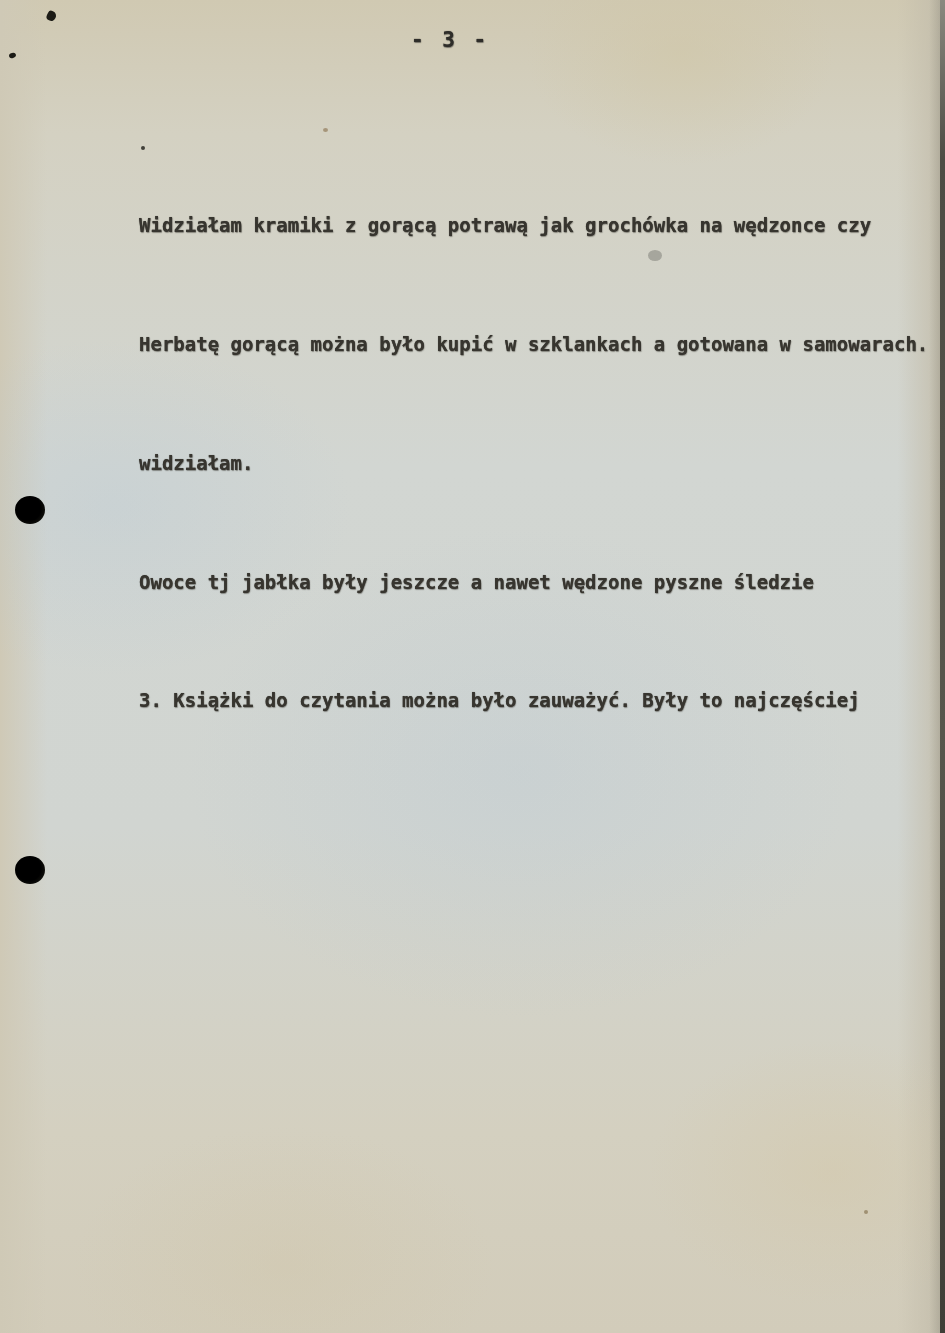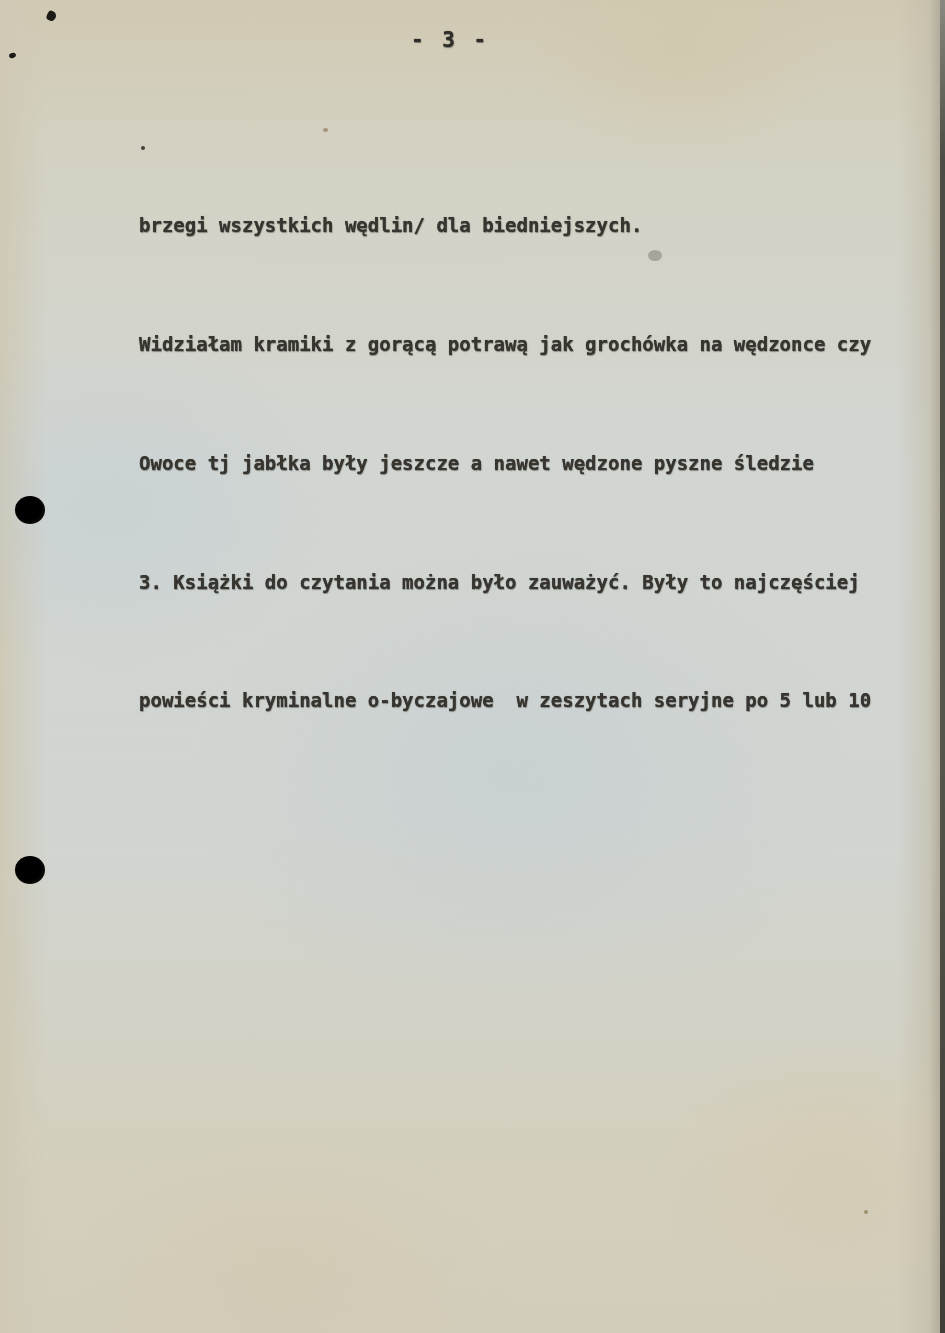--- a/index.html
+++ b/index.html
@@ -68,25 +68,25 @@
   <div class="speck speck-a"></div>
   <div class="speck speck-b"></div>
   <div class="speck speck-c"></div>
   <div class="speck speck-d"></div>
   <div class="speck speck-e"></div>
   <div class="speck speck-f"></div>
 
   <div class="page-number">- 3 -</div>
 
   <div class="text-block">
-    <div class="line">brzegi wszystkich wędlin/ dla biedniejszych.</div>
     <div class="line">Widziałam kramiki z gorącą potrawą jak grochówka na wędzonce czy</div>
+    <div class="line">Herbatę gorącą można było kupić w szklankach a gotowana w samowarach.</div>
+    <div class="line">widziałam.</div>
     <div class="line">Owoce tj jabłka były jeszcze a nawet wędzone pyszne śledzie</div>
     <div class="line">3. Książki do czytania można było zauważyć. Były to najczęściej</div>
-    <div class="line">powieści kryminalne o-byczajowe  w zeszytach seryjne po 5 lub 10</div>
     
     
     
     
     
     
     
     
     
     

